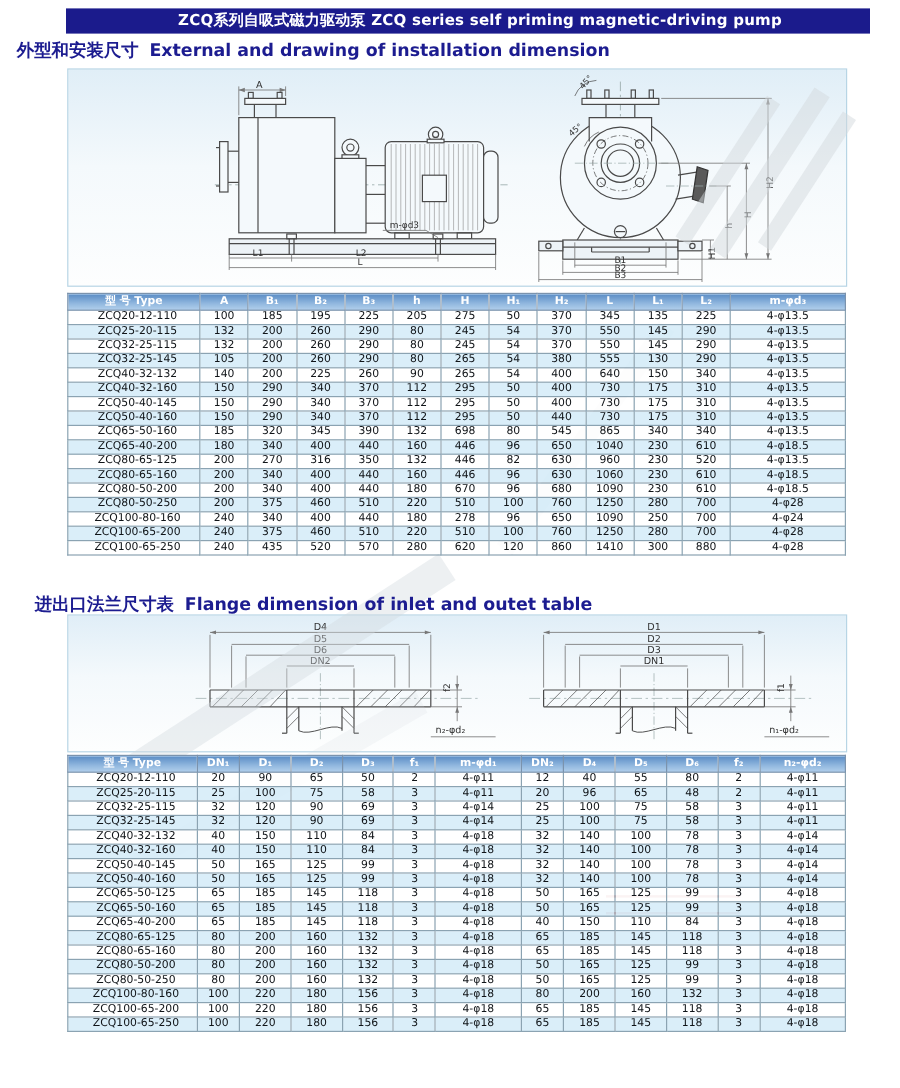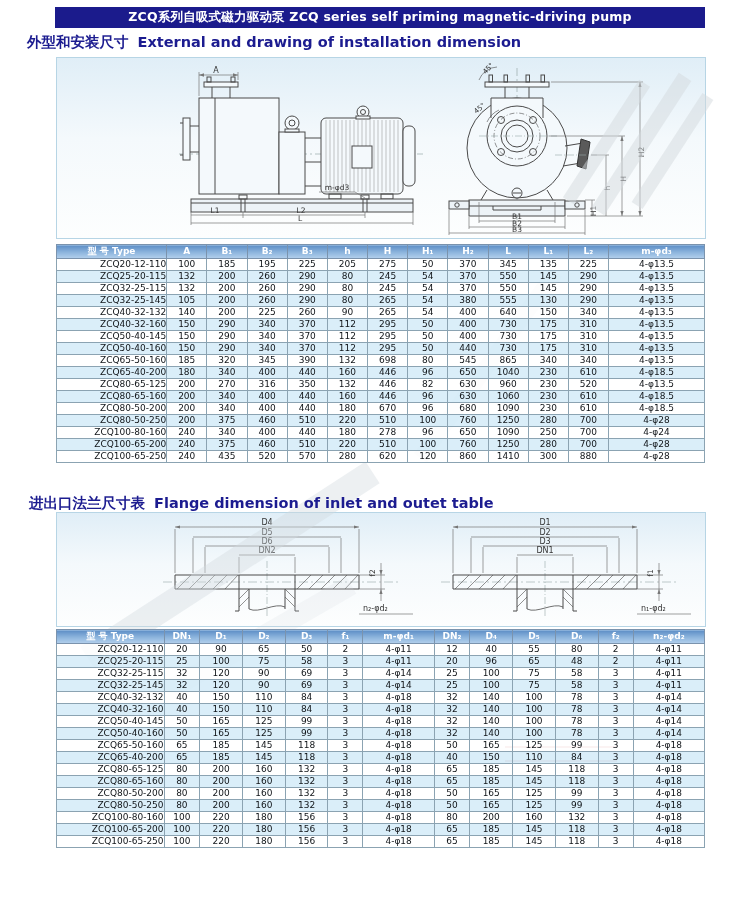--- a/index.html
+++ b/index.html
@@ -15,24 +15,24 @@
   #wm4{left:60px;top:552px;width:340px;height:26px;transform:rotate(-33deg);opacity:.4;}
   #wm5{left:480px;top:250px;width:16px;height:230px;transform:rotate(36deg);opacity:.3;}
   #wm6{left:90px;top:645px;width:280px;height:20px;transform:rotate(-30deg);opacity:.18;}
   .wm-red{position:absolute;background:#cc7777;z-index:1;pointer-events:none;opacity:.5;}
   #wmr1{left:505px;top:746px;width:112px;height:2px;}
   #wmr2{left:505px;top:760px;width:112px;height:2px;}
 
   .header-bar{
     position:absolute;left:55px;top:7px;width:650px;height:21px;background:#1b1b8c;
     color:#fff;font-weight:bold;font-size:12.5px;display:flex;align-items:center;
-    justify-content:center;z-index:3;letter-spacing:.2px;
+    justify-content:center;z-index:3;letter-spacing:.2px;padding-left:20px;
   }
   .section-title{position:absolute;color:#1c1c90;font-weight:bold;font-size:14.5px;z-index:3;white-space:nowrap;}
-  #title1{left:27px;top:33px;}
+  #title1{left:14px;top:33px;}
   #title2{left:29px;top:494px;}
   .section-title .en{margin-left:9px;}
 
   .panel{
     position:absolute;left:56px;width:648px;
     background:linear-gradient(180deg,#e0eef7 0%,#f4f9fc 45%,#fdfefe 100%);
     border:1px solid #b7d5e5;z-index:0;
   }
   #panel1{top:57px;height:180px;}
   #panel2{top:512px;height:113px;}
@@ -44,21 +44,21 @@
 
   table{
     position:absolute;left:56px;width:649px;border-collapse:collapse;table-layout:fixed;
     font-size:9px;z-index:2;border:1.5px solid #3f4a52;
   }
   #table1{top:244px;}
   #table2{top:629px;}
   th,td{border:1px solid #8ba3b2;text-align:center;padding:0;overflow:hidden;white-space:nowrap;color:#101418;}
   td{height:11px;line-height:11px;background:rgba(255,255,255,.82);}
   tbody tr:nth-child(even) td{background:rgba(211,235,248,.85);}
-  td:first-child{text-align:right;padding-left:6px;}
+  td:first-child{text-align:center;padding-left:6px;}
   thead th{
     height:13px;line-height:13px;font-weight:bold;color:#ffffff;
     background:linear-gradient(180deg,#5d8ec6 0%,#8fb6de 55%,#b3d0ec 100%);
     border-color:#7b93ad;font-size:9px;
   }
   svg text{fill:#333;font-family:"DejaVu Sans","Liberation Sans",sans-serif;}
 </style>
 </head>
 <body>
 
@@ -765,20 +765,35 @@
         <td>3</td>
         <td>4-φ18</td>
         <td>32</td>
         <td>140</td>
         <td>100</td>
         <td>78</td>
         <td>3</td>
         <td>4-φ14</td>
       </tr>
       <tr>
+        <td>ZCQ65-50-125</td>
+        <td>65</td>
+        <td>185</td>
+        <td>145</td>
+        <td>118</td>
+        <td>3</td>
+        <td>4-φ18</td>
+        <td>50</td>
+        <td>165</td>
+        <td>125</td>
+        <td>99</td>
+        <td>3</td>
+        <td>4-φ18</td>
+      </tr>
+      <tr>
         <td>ZCQ65-50-160</td>
         <td>65</td>
         <td>185</td>
         <td>145</td>
         <td>118</td>
         <td>3</td>
         <td>4-φ18</td>
         <td>50</td>
         <td>165</td>
         <td>125</td>

